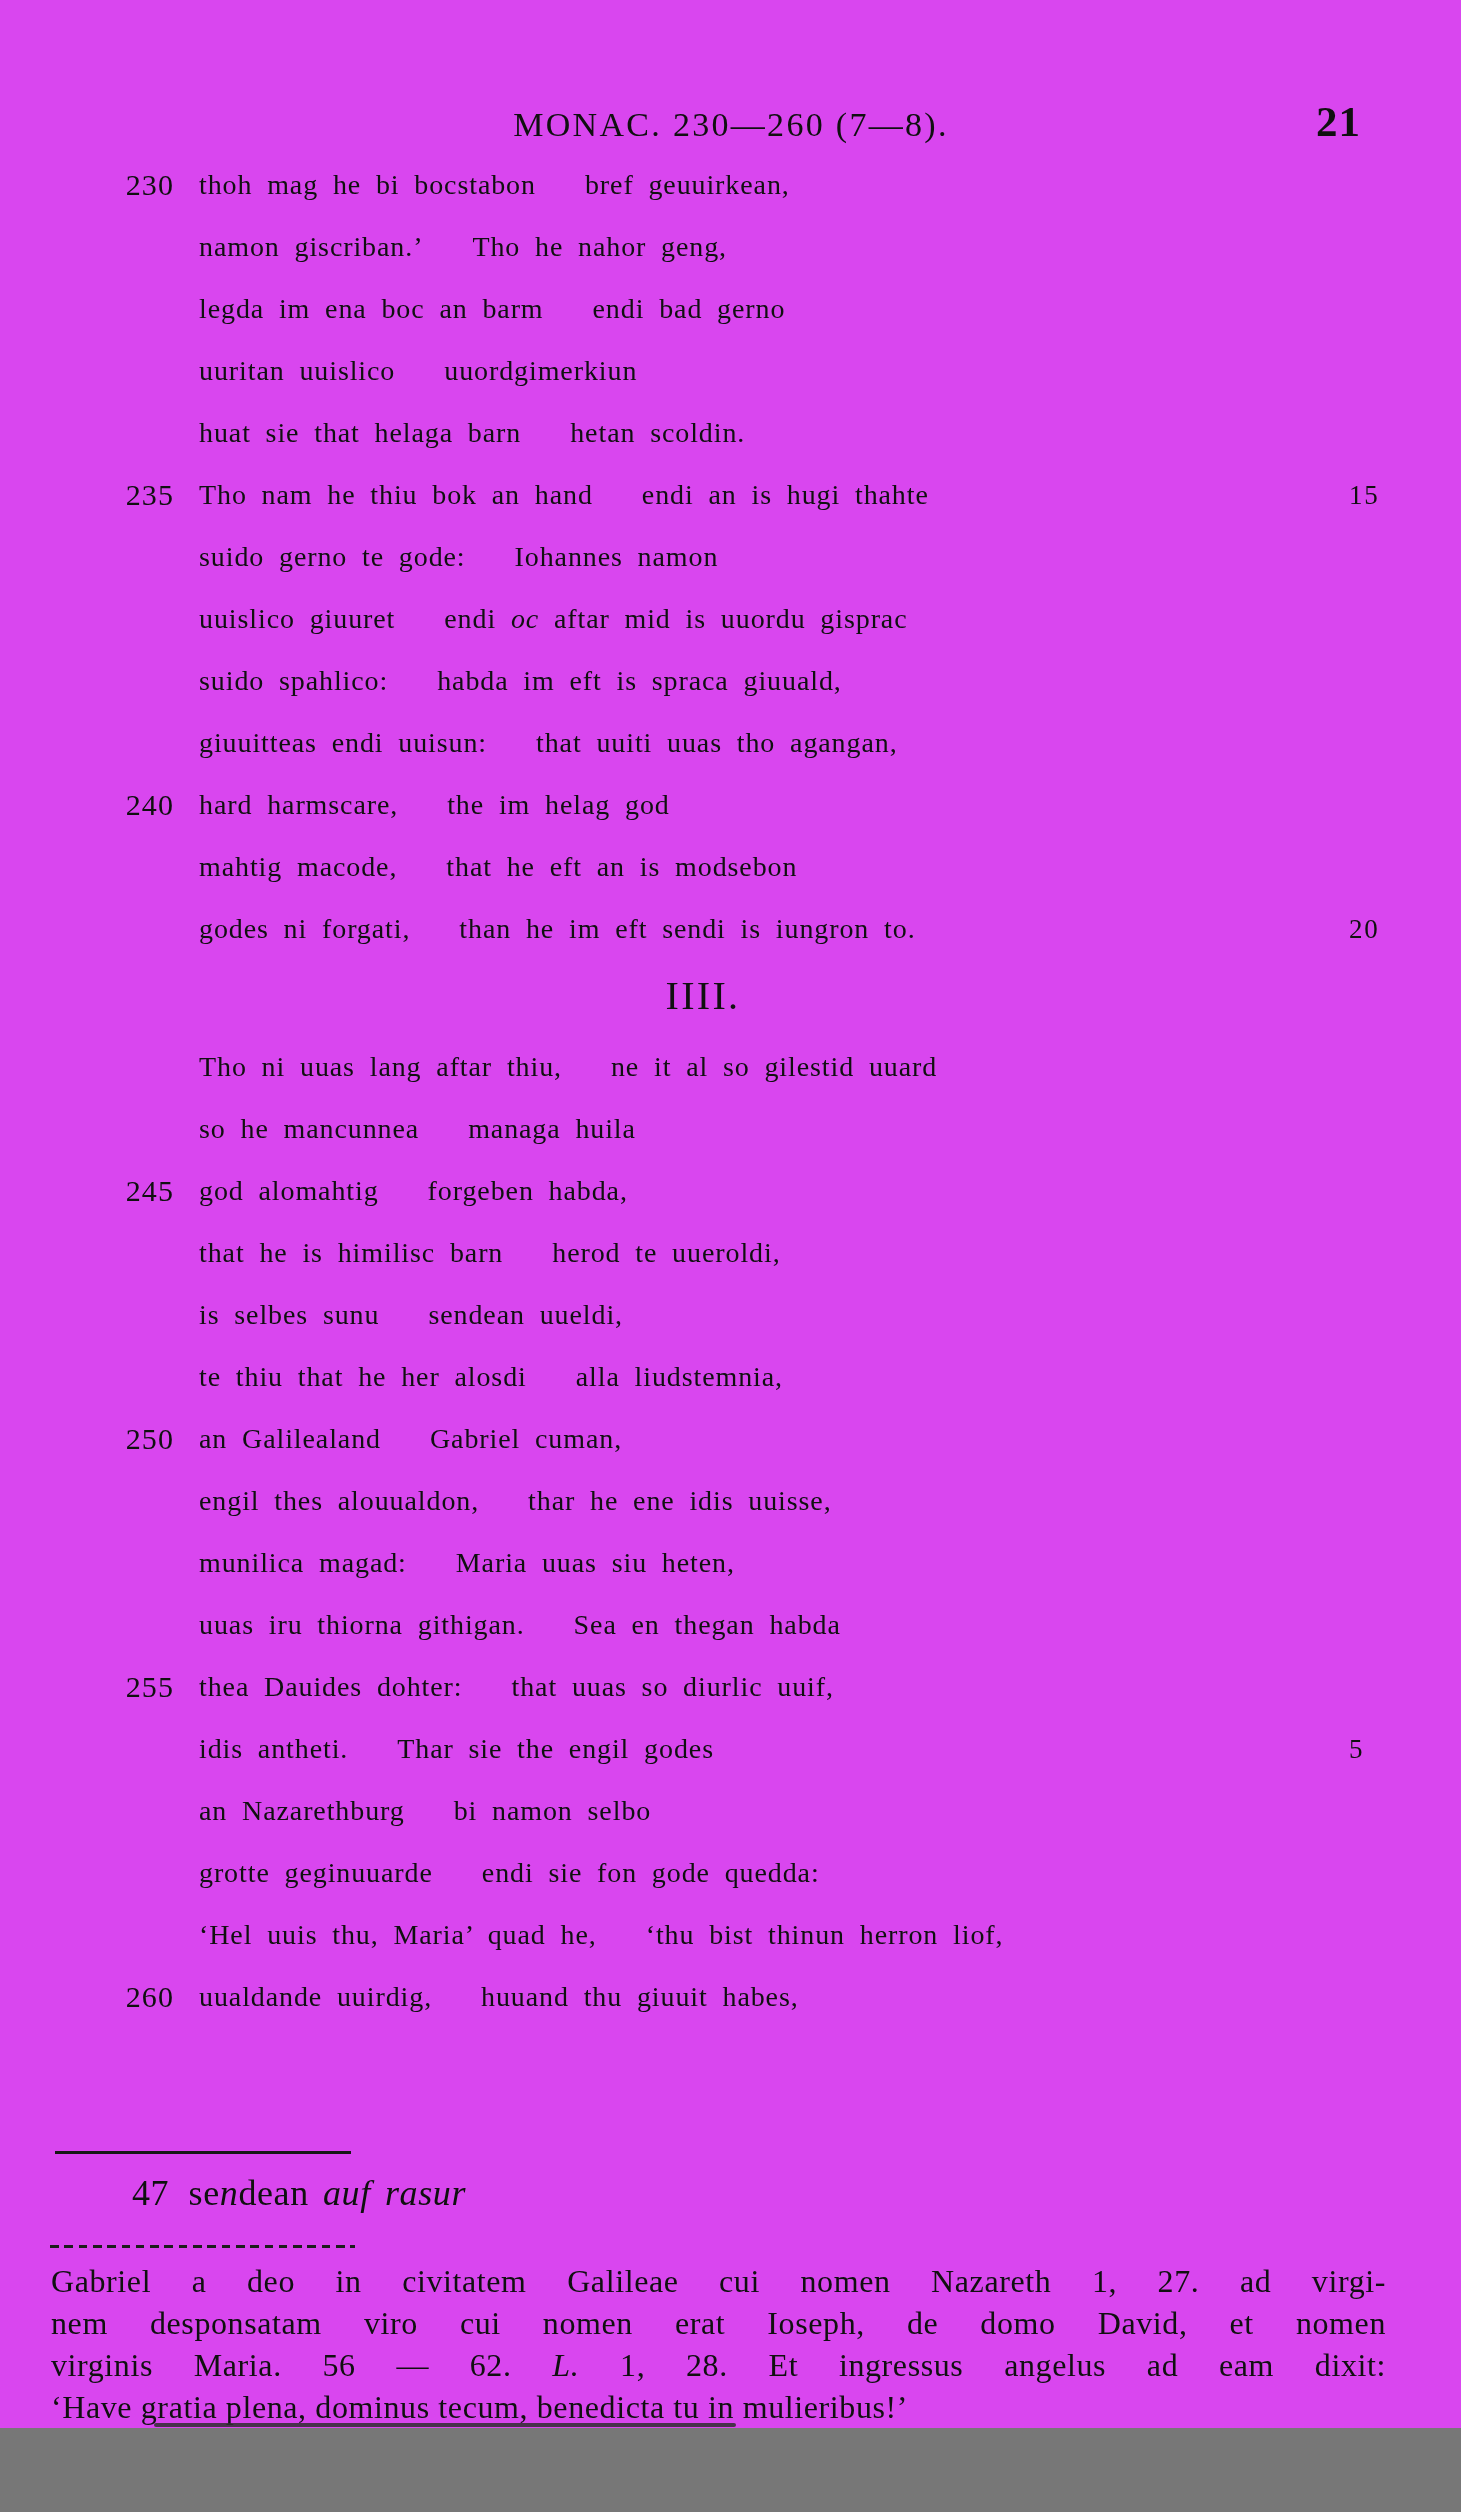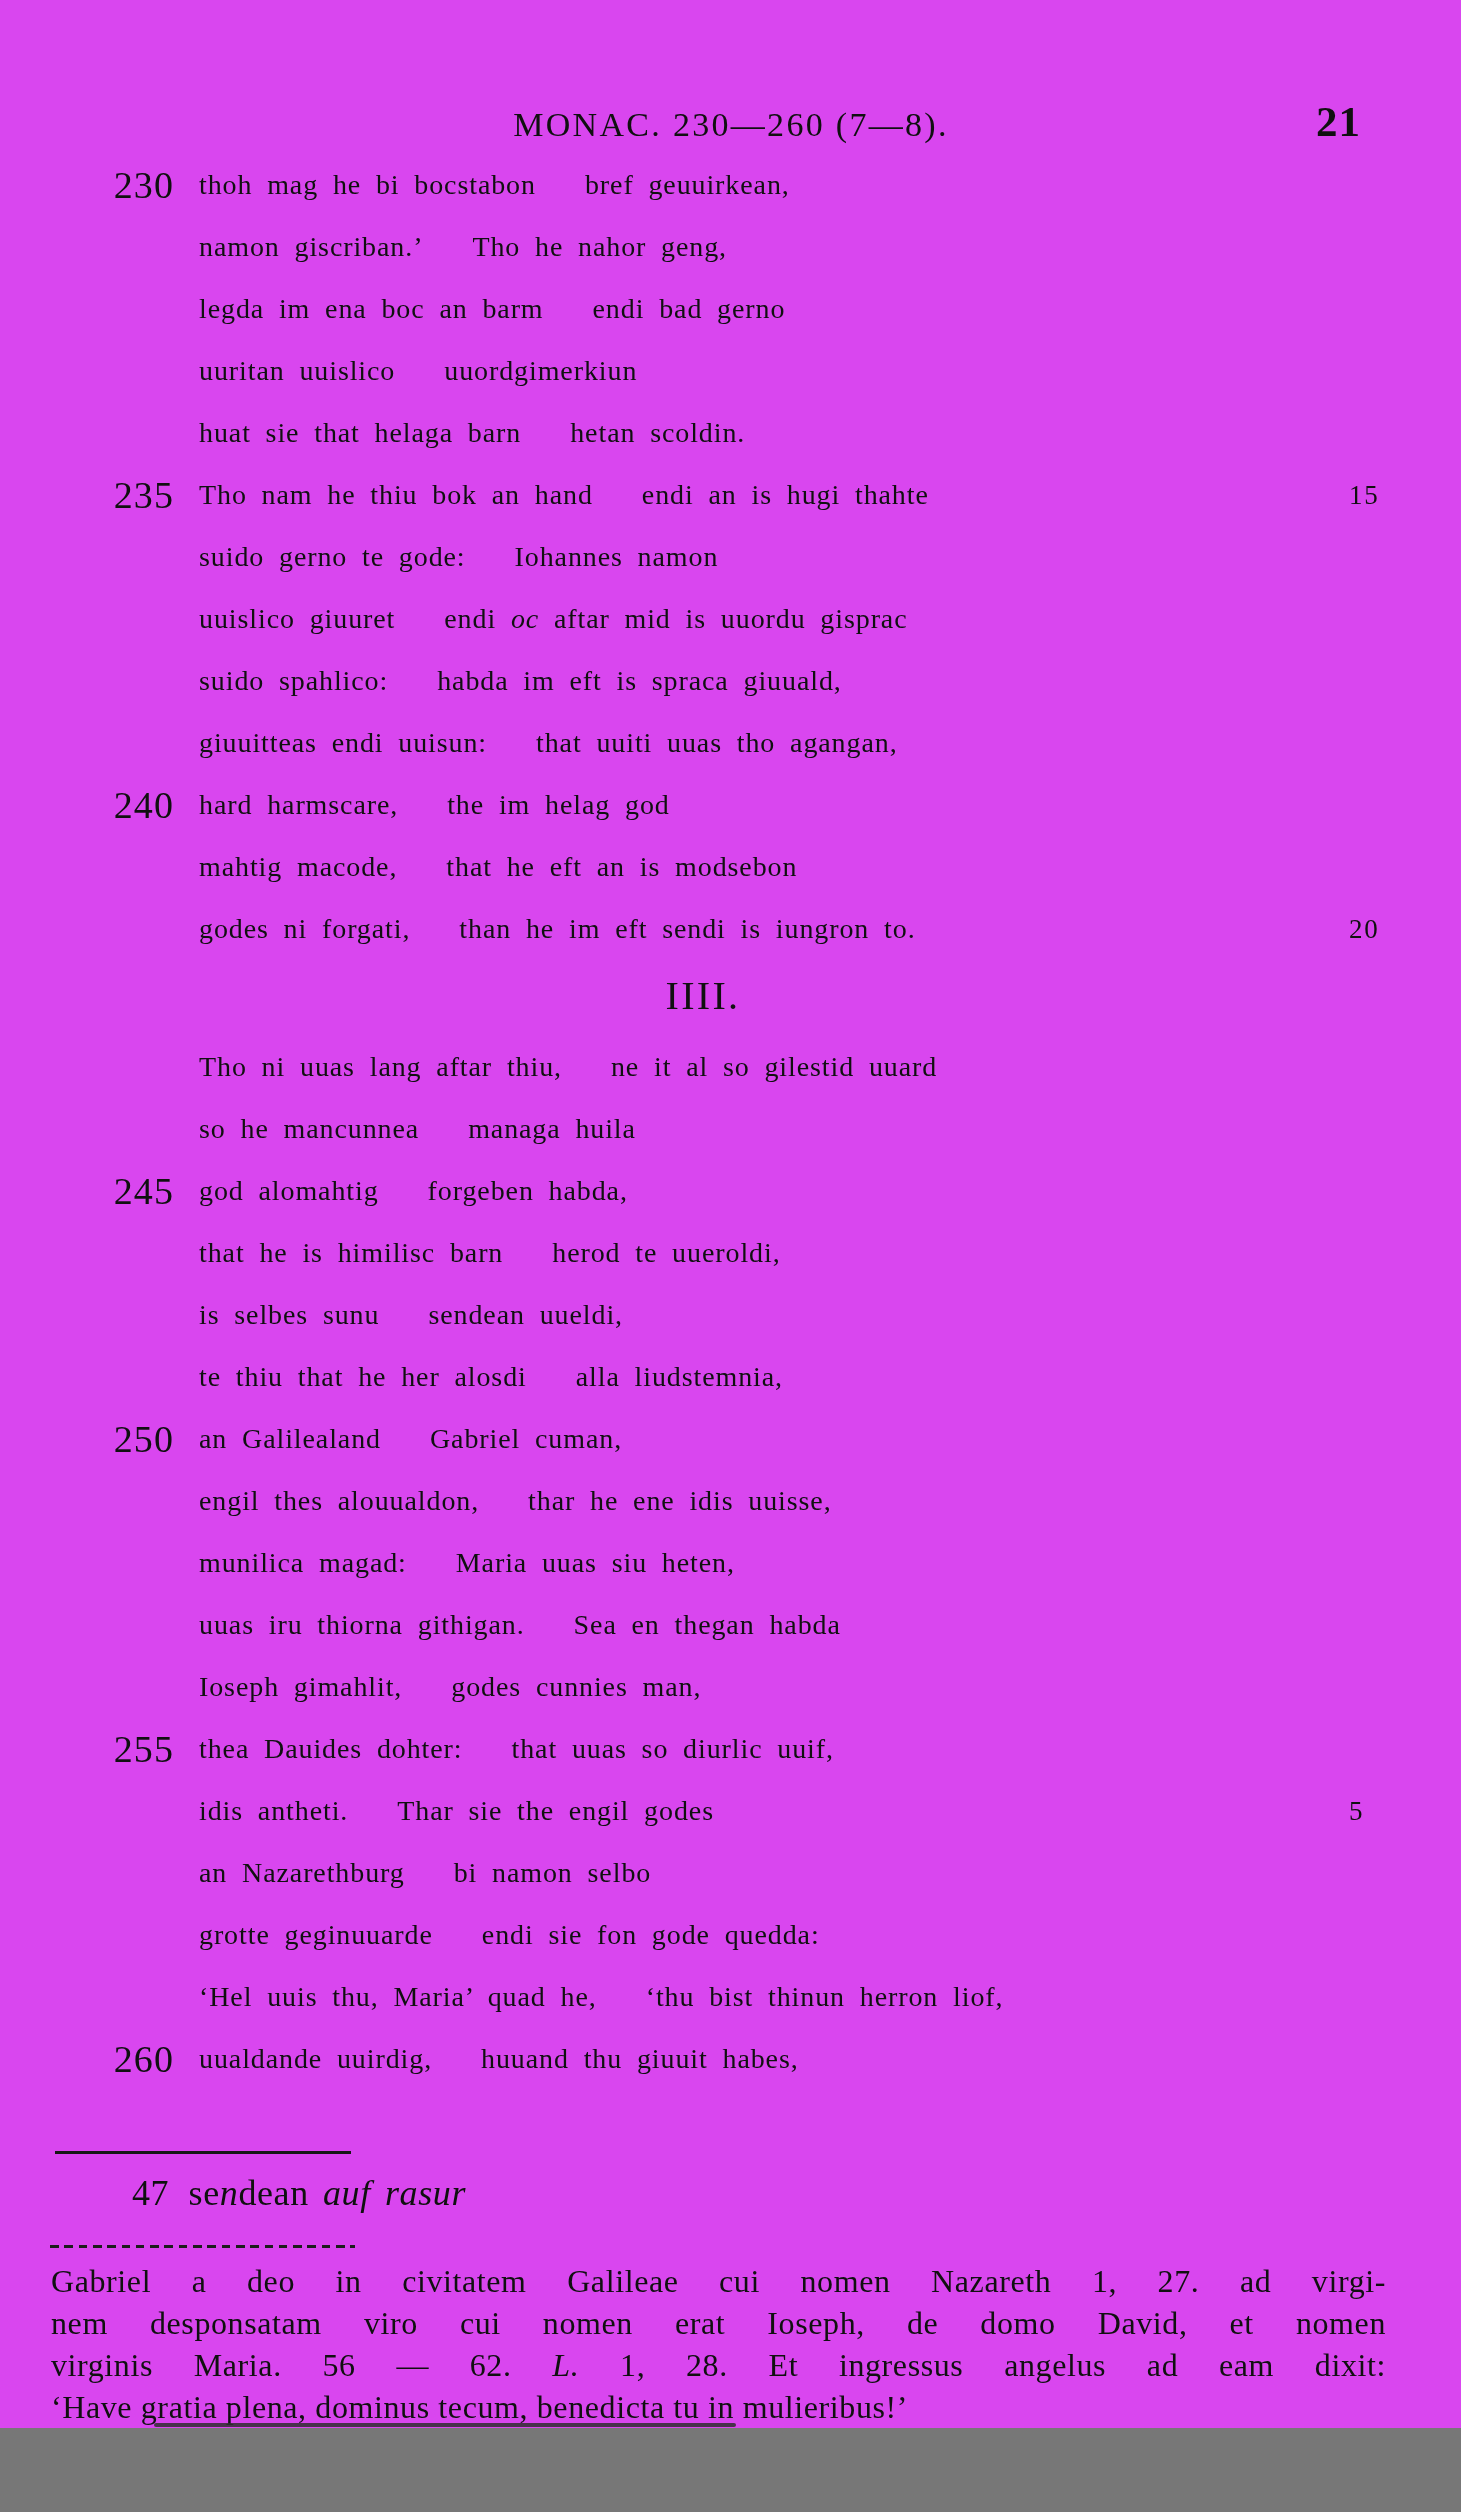--- a/index.html
+++ b/index.html
@@ -22,21 +22,21 @@
     position:absolute;top:-3.4px;left:1316px;
     font-size:43px;line-height:57px;font-weight:bold;letter-spacing:1.1px;
   }
   
   .verse-block{position:absolute;left:0;width:1462px;}
   #verse-part1{top:154px;}
   #verse-part2{top:1036px;}
   .vrow{position:relative;height:62px;line-height:62px;white-space:nowrap;}
   .vnum{
     position:absolute;left:57px;width:117px;text-align:right;
-    font-size:38px;letter-spacing:1.1px;
+    font-size:30px;letter-spacing:1.1px;
   }
   .vtext{
     position:absolute;left:199px;
     font-size:28px;letter-spacing:0.9px;word-spacing:6.9px;
   }
   .gap{display:inline-block;width:49px;}
   .vmargin{
     position:absolute;left:1349px;width:108px;
     font-size:27px;letter-spacing:1.7px;
   }
@@ -178,24 +178,20 @@
         <span class="vnum"></span>
         <span class="vtext"><span><span>engil thes alouualdon,</span></span><span class="gap"></span><span><span>thar he ene idis uuisse,</span></span></span>
       </div>
       <div class="vrow">
         <span class="vnum"></span>
         <span class="vtext"><span><span>munilica magad:</span></span><span class="gap"></span><span><span>Maria uuas siu heten,</span></span></span>
       </div>
       <div class="vrow">
         <span class="vnum"></span>
         <span class="vtext"><span><span>uuas iru thiorna githigan.</span></span><span class="gap"></span><span><span>Sea en thegan habda</span></span></span>
-      </div>
-      <div class="vrow">
-        <span class="vnum"></span>
-        <span class="vtext"><span><span>Ioseph gimahlit,</span></span><span class="gap"></span><span><span>godes cunnies man,</span></span></span>
       </div>
       <div class="vrow">
         <span class="vnum">255</span>
         <span class="vtext"><span><span>thea Dauides dohter:</span></span><span class="gap"></span><span><span>that uuas so diurlic uuif,</span></span></span>
       </div>
       <div class="vrow">
         <span class="vnum"></span>
         <span class="vtext"><span><span>idis antheti.</span></span><span class="gap"></span><span><span>Thar sie the engil godes</span></span></span>
         <span class="vmargin"><span>5</span></span>
       </div>

